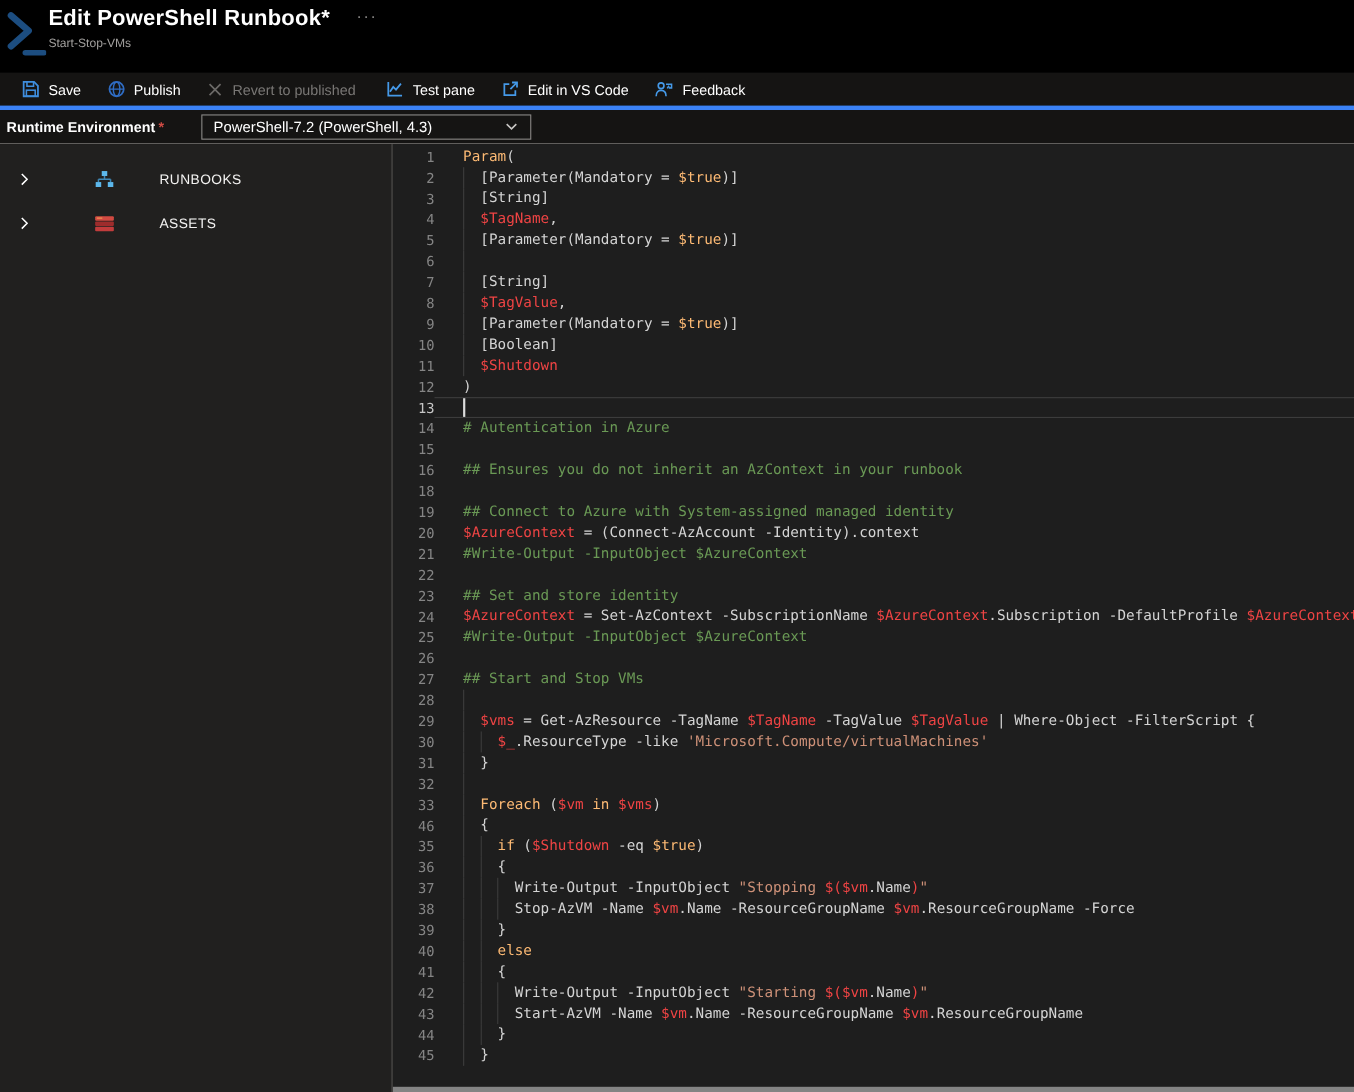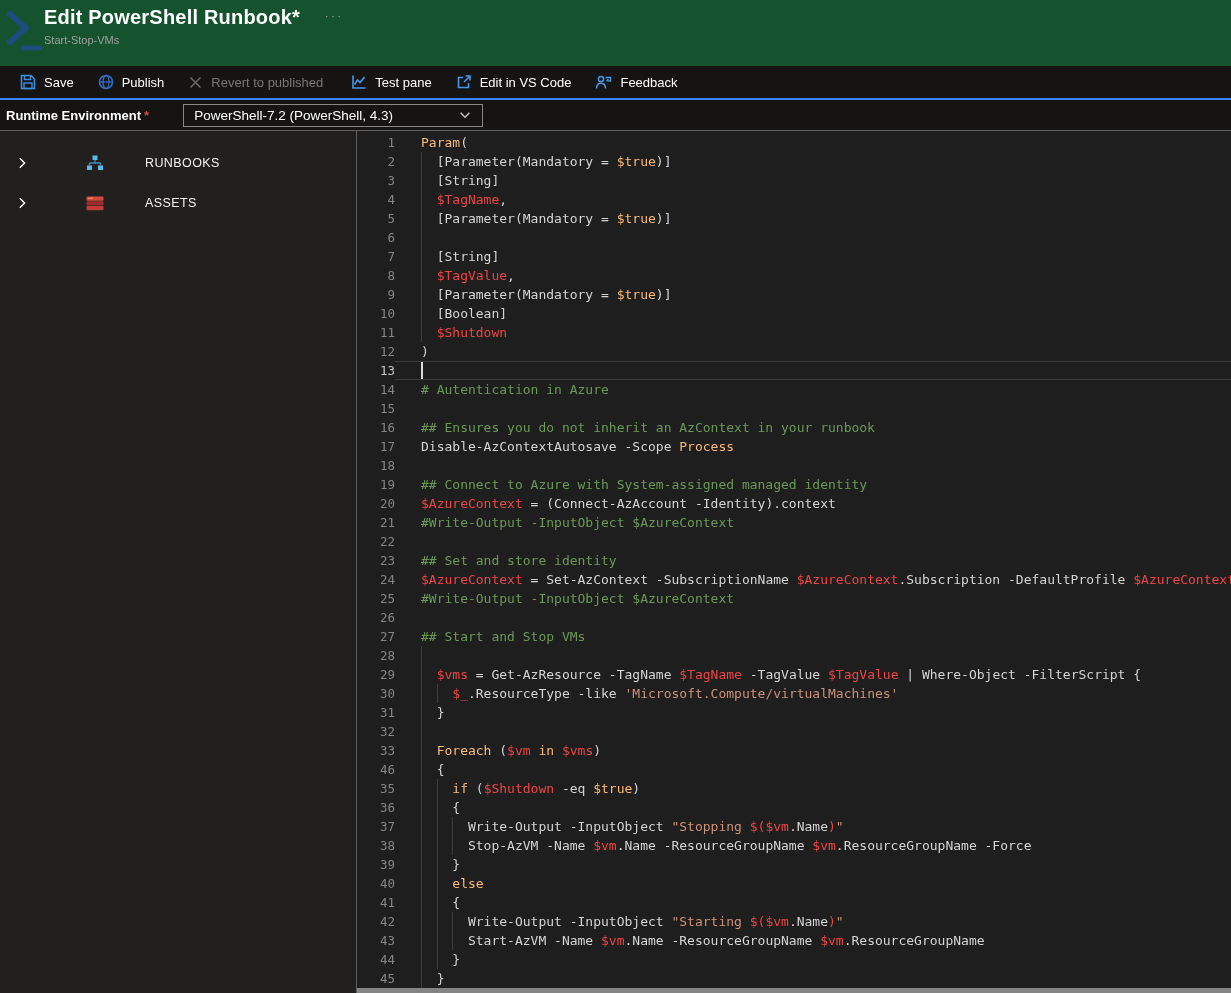--- a/index.html
+++ b/index.html
@@ -1,28 +1,28 @@
 <!DOCTYPE html>
 <html><head>
 <meta charset="utf-8">
 <style>
   * { margin:0; padding:0; box-sizing:border-box; }
   html,body { width:1231px; height:993px; overflow:hidden; }
   body { background:#151413; font-family:"Liberation Sans", sans-serif; color:#ffffff; }
 
   
-  .header { position:relative; height:66px; background:#14532d; }
+  .header { position:relative; height:66px; background:#000000; }
   .ps-logo { position:absolute; left:4px; top:6px; width:38px; height:48px; }
   .title-wrap { position:absolute; left:44px; top:6px; }
   .page-title { font-size:20px; font-weight:bold; color:#ffffff; display:inline-block; letter-spacing:.2px; }
   .more-dots { display:inline-block; margin-left:20px; color:#9d9b99; font-size:13px; letter-spacing:2px; vertical-align:4px; }
   .subtitle { font-size:11px; color:#a19f9d; margin-top:5px; }
 
   
-  .toolbar { height:34px; display:flex; align-items:center; padding-left:8px; background:#151413; border-bottom:2px solid #3b82f6; }
+  .toolbar { height:34px; display:flex; align-items:center; padding-left:8px; background:#151413; border-bottom:4px solid #3b82f6; }
   .tb { display:inline-flex; align-items:center; gap:8px; background:none; border:none; color:#ffffff; font-family:"Liberation Sans",sans-serif; font-size:13px; padding:0 12px; height:100%; cursor:pointer; white-space:nowrap; }
   .tb svg { flex:none; }
   .tb.disabled { color:#797775; cursor:default; }
   .tb.wide { margin-right:4px; }
 
   
   .runtime-bar { height:31px; display:flex; align-items:center; background:#151413; border-bottom:1px solid #605e5c; padding-left:6px; }
   .rt-label { font-size:13px; font-weight:600; color:#ffffff; }
   .req { color:#cf4b44; margin-left:3px; }
   .dropdown { margin-left:34px; width:300px; height:23px; border:1px solid #8a8886; background:#151413; display:flex; align-items:center; justify-content:space-between; padding:0 10px; cursor:pointer; }
@@ -223,24 +223,20 @@
         </div>
         <div class="code-row">
           <div class="gutter">15</div>
           <div class="code-content"></div>
         </div>
         <div class="code-row">
           <div class="gutter">16</div>
           <div class="code-content"><span class="tok-com">## Ensures you do not inherit an AzContext in your runbook</span></div>
         </div>
         <div class="code-row">
-          <div class="gutter">17</div>
-          <div class="code-content"><span class="tok-def">Disable-AzContextAutosave -Scope </span><span class="tok-kw">Process</span></div>
-        </div>
-        <div class="code-row">
           <div class="gutter">18</div>
           <div class="code-content"></div>
         </div>
         <div class="code-row">
           <div class="gutter">19</div>
           <div class="code-content"><span class="tok-com">## Connect to Azure with System-assigned managed identity</span></div>
         </div>
         <div class="code-row">
           <div class="gutter">20</div>
           <div class="code-content"><span class="tok-var">$AzureContext</span><span class="tok-def"> = (Connect-AzAccount -Identity).context</span></div>

